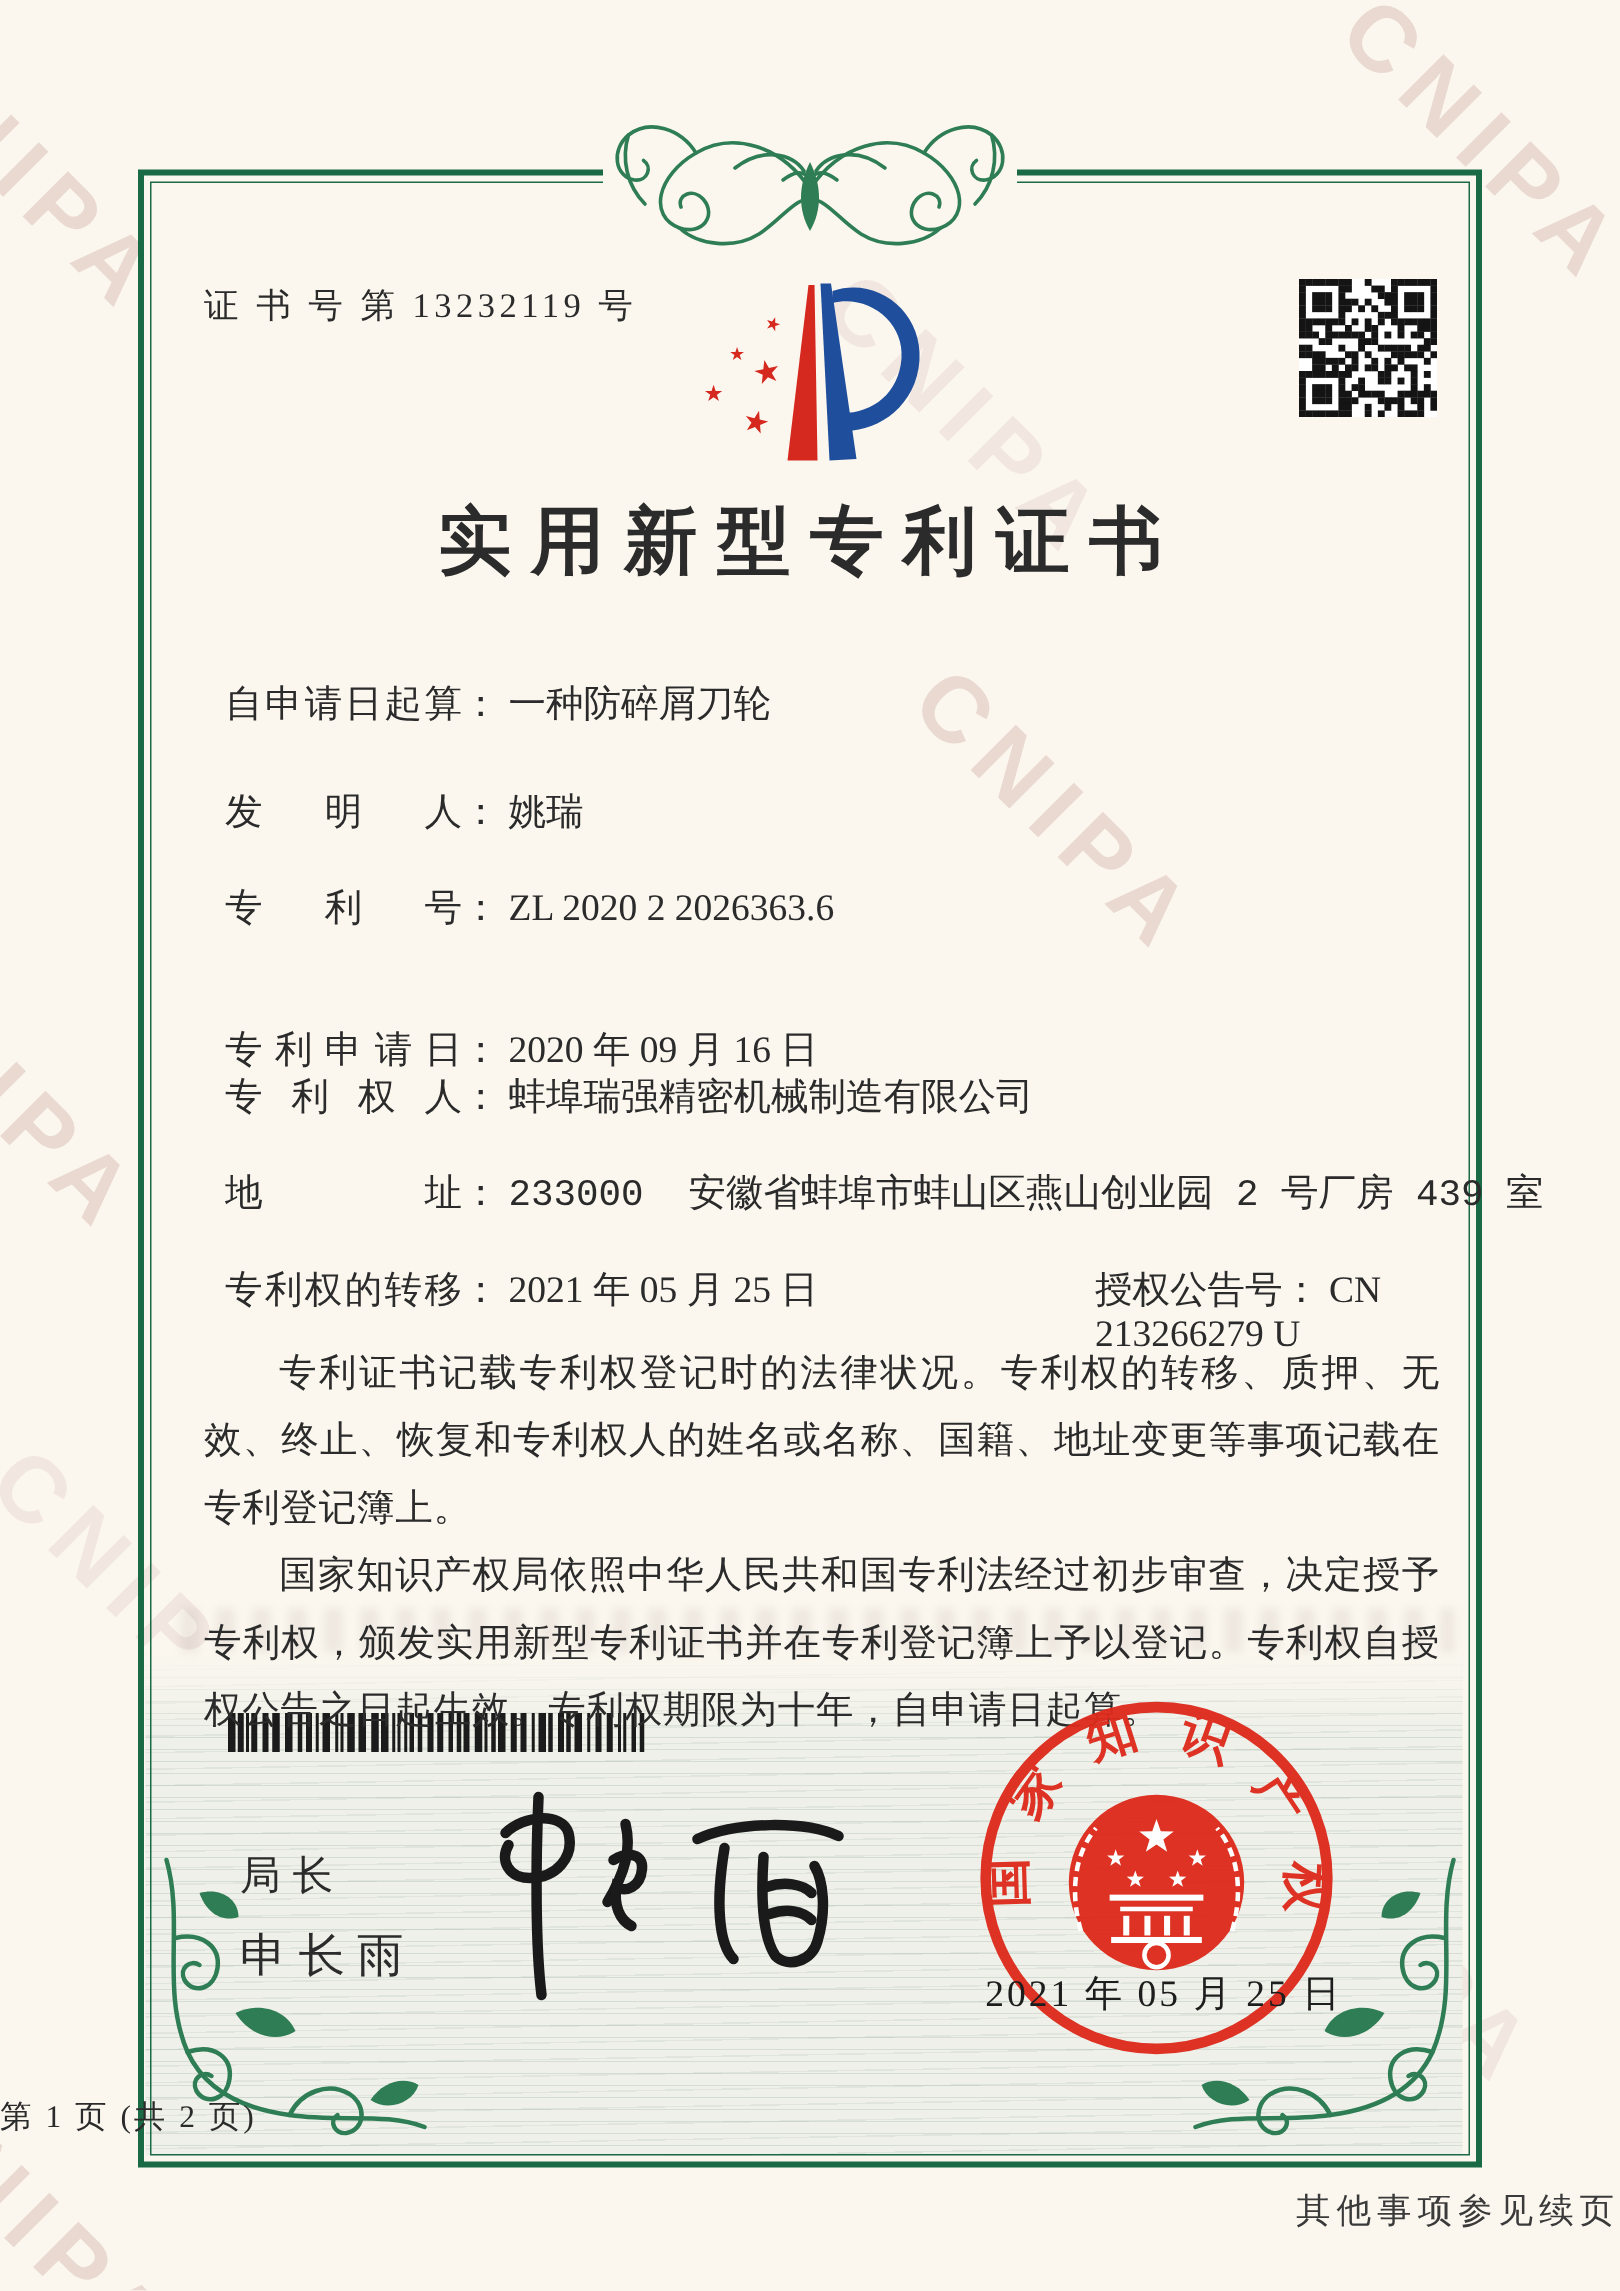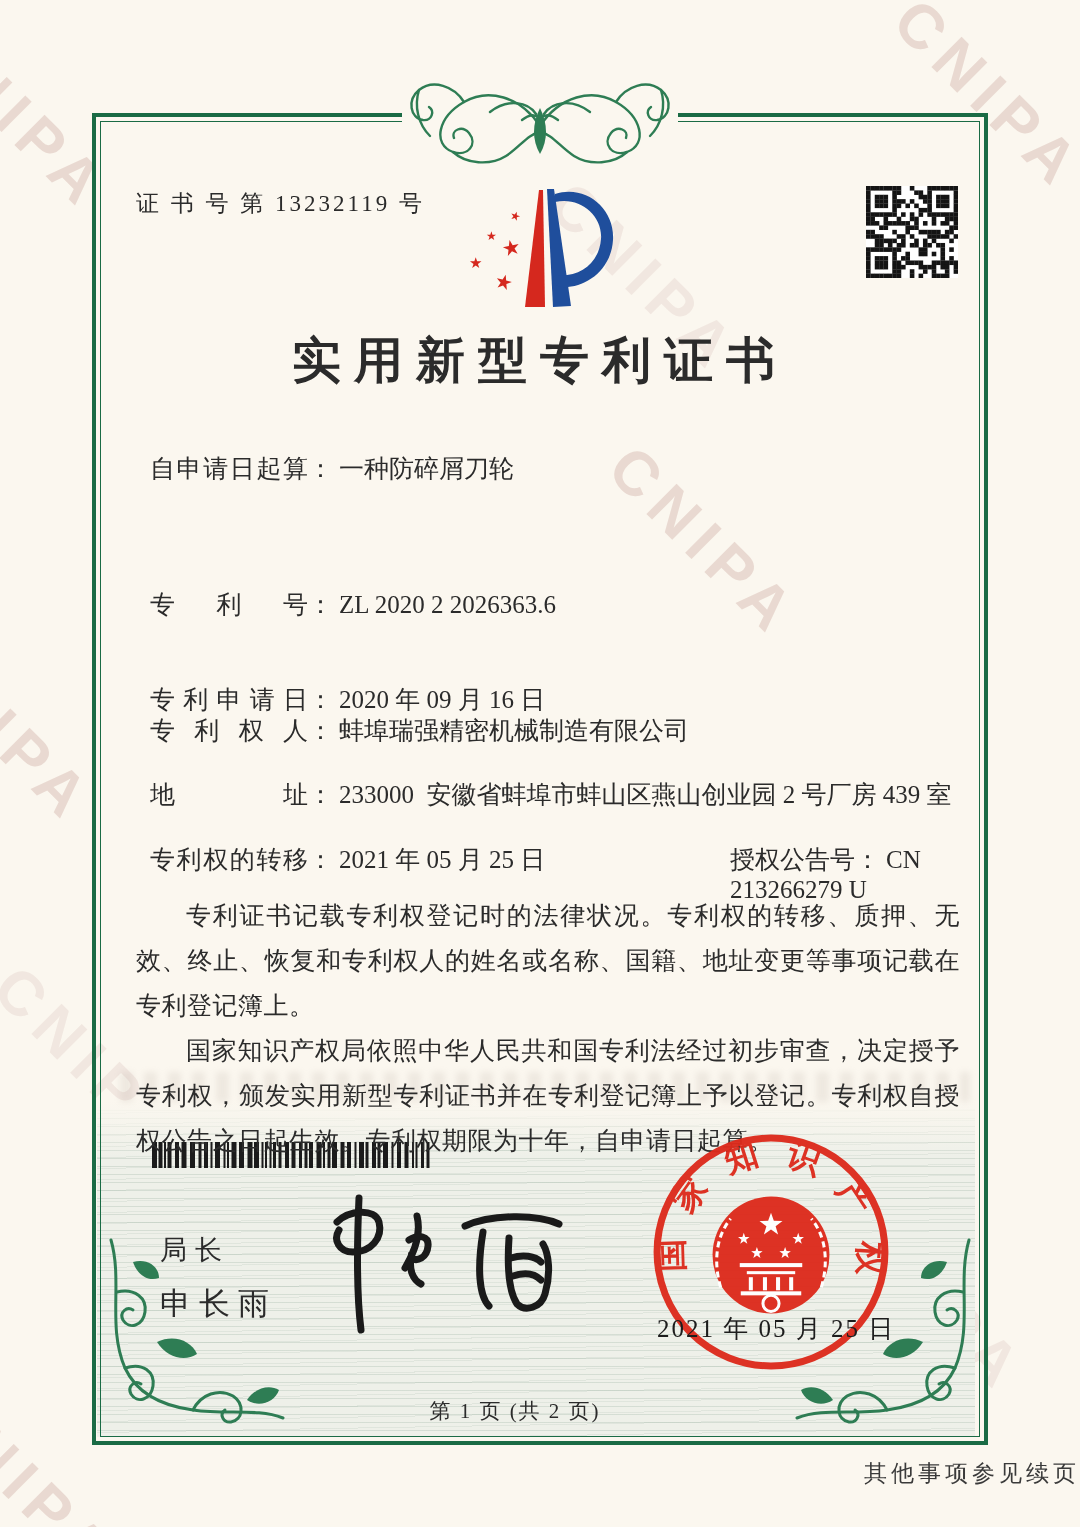--- a/index.html
+++ b/index.html
@@ -48,21 +48,21 @@
       filter:blur(3px);}
   .barcode{position:absolute;left:152px;top:1142px;width:278px;height:26px;z-index:3;}
   .officer-title{position:absolute;left:160px;top:1232px;font-size:27px;z-index:3;
       font-family:"Liberation Sans","DejaVu Sans",sans-serif;letter-spacing:8px;}
   .officer-name{position:absolute;left:160px;top:1283px;font-size:31px;z-index:3;
       font-family:"Liberation Sans","DejaVu Sans",sans-serif;letter-spacing:8px;}
   .signature{position:absolute;left:292px;top:1188px;width:290px;height:150px;z-index:4;}
   .seal{position:absolute;left:645px;top:1126px;width:252px;height:252px;z-index:5;opacity:.96;}
   .seal-date{position:absolute;left:638px;top:1312px;width:276px;text-align:center;
       font-size:25px;letter-spacing:2px;color:#1d1d1d;z-index:6;}
-  .page-info{position:absolute;left:0;top:1397px;width:1030px;text-align:center;font-size:21px;
+  .page-info{position:absolute;left:0;top:1397px;width:1030px;font-size:21px;
       letter-spacing:2px;z-index:4;}
   .footer-note{position:absolute;left:0;top:1458px;width:100%;text-align:right;font-size:23px;
       letter-spacing:4px;z-index:4;color:#3a3a3a;}
 </style>
 </head>
 <body>
 
 <div class="page">
 
   <div class="wm" style="left:-45px;top:5px;">CNIPA</div>
@@ -374,30 +374,33 @@
       <rect x="70.0952380952381" y="87.61904761904762" width="4.5809523809523816" height="4.5809523809523816" fill="#141414"></rect>
       <rect x="74.47619047619048" y="87.61904761904762" width="4.5809523809523816" height="4.5809523809523816" fill="#141414"></rect>
       <rect x="78.85714285714286" y="87.61904761904762" width="4.5809523809523816" height="4.5809523809523816" fill="#141414"></rect>
     </svg>
 
   <div class="title">实用新型专利证书</div>
 
   <div class="field-row" style="top:452px;">
     <span class="flabel">自申请日起算</span><span>：</span><span class="fvalue">一种防碎屑刀轮</span>
   </div>
+  <div class="field-row" style="top:524px;">
+    <span class="flabel">发明人</span><span>：</span><span class="fvalue">姚瑞</span>
+  </div>
   <div class="field-row" style="top:588px;">
     <span class="flabel">专利号</span><span>：</span><span class="fvalue">ZL 2020 2 2026363.6</span>
   </div>
   <div class="field-row" style="top:683px;">
     <span class="flabel">专利申请日</span><span>：</span><span class="fvalue">2020 年 09 月 16 日</span>
   </div>
   <div class="field-row" style="top:714px;">
     <span class="flabel">专利权人</span><span>：</span><span class="fvalue">蚌埠瑞强精密机械制造有限公司</span>
   </div>
-  <div class="field-row" style="top:778px;">
+  <div class="field-row" style="top:778px;font-family:Liberation Mono, monospace;">
     <span class="flabel">地址</span><span>：</span><span class="fvalue">233000  安徽省蚌埠市蚌山区燕山创业园 2 号厂房 439 室</span>
   </div>
 
   <div class="field-row" style="top:843px;width:810px;">
     <span class="flabel">专利权的转移</span><span>：</span><span class="fvalue">2021 年 05 月 25 日</span>
     <span class="grant-right">
       <span>授权公告号</span><span>：</span><span class="fvalue">CN 213266279 U</span>
     </span>
   </div>
 

